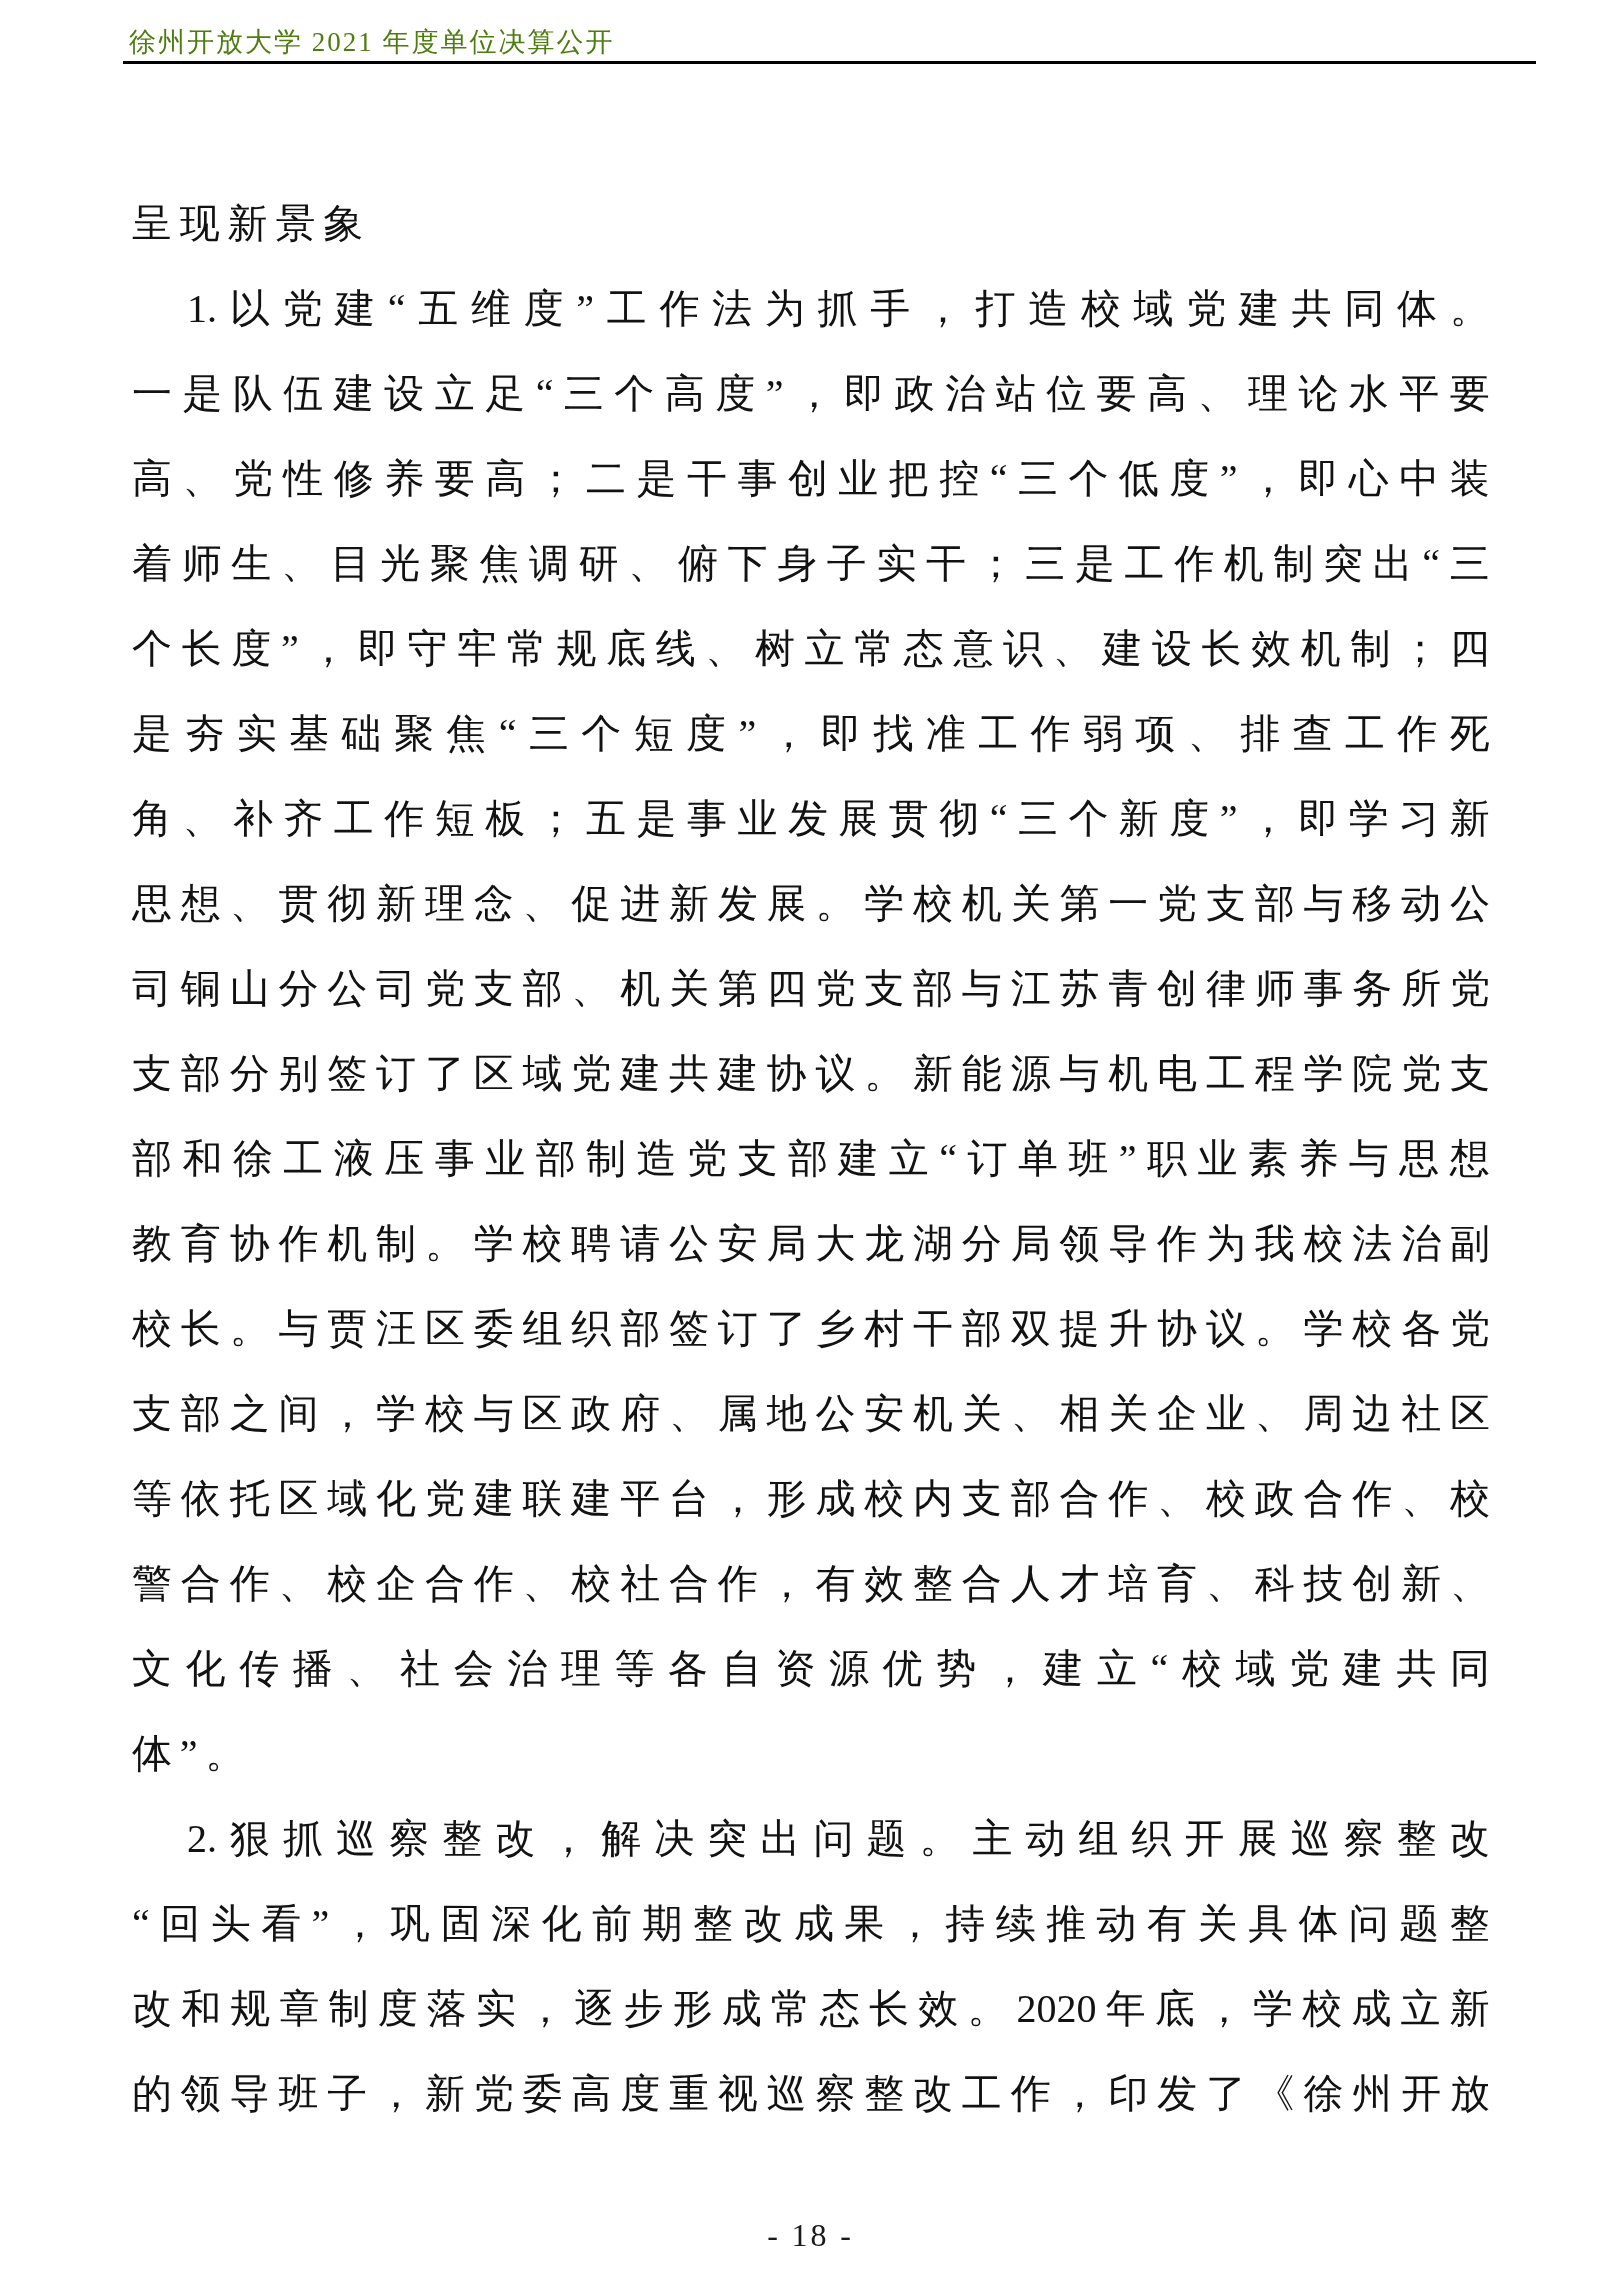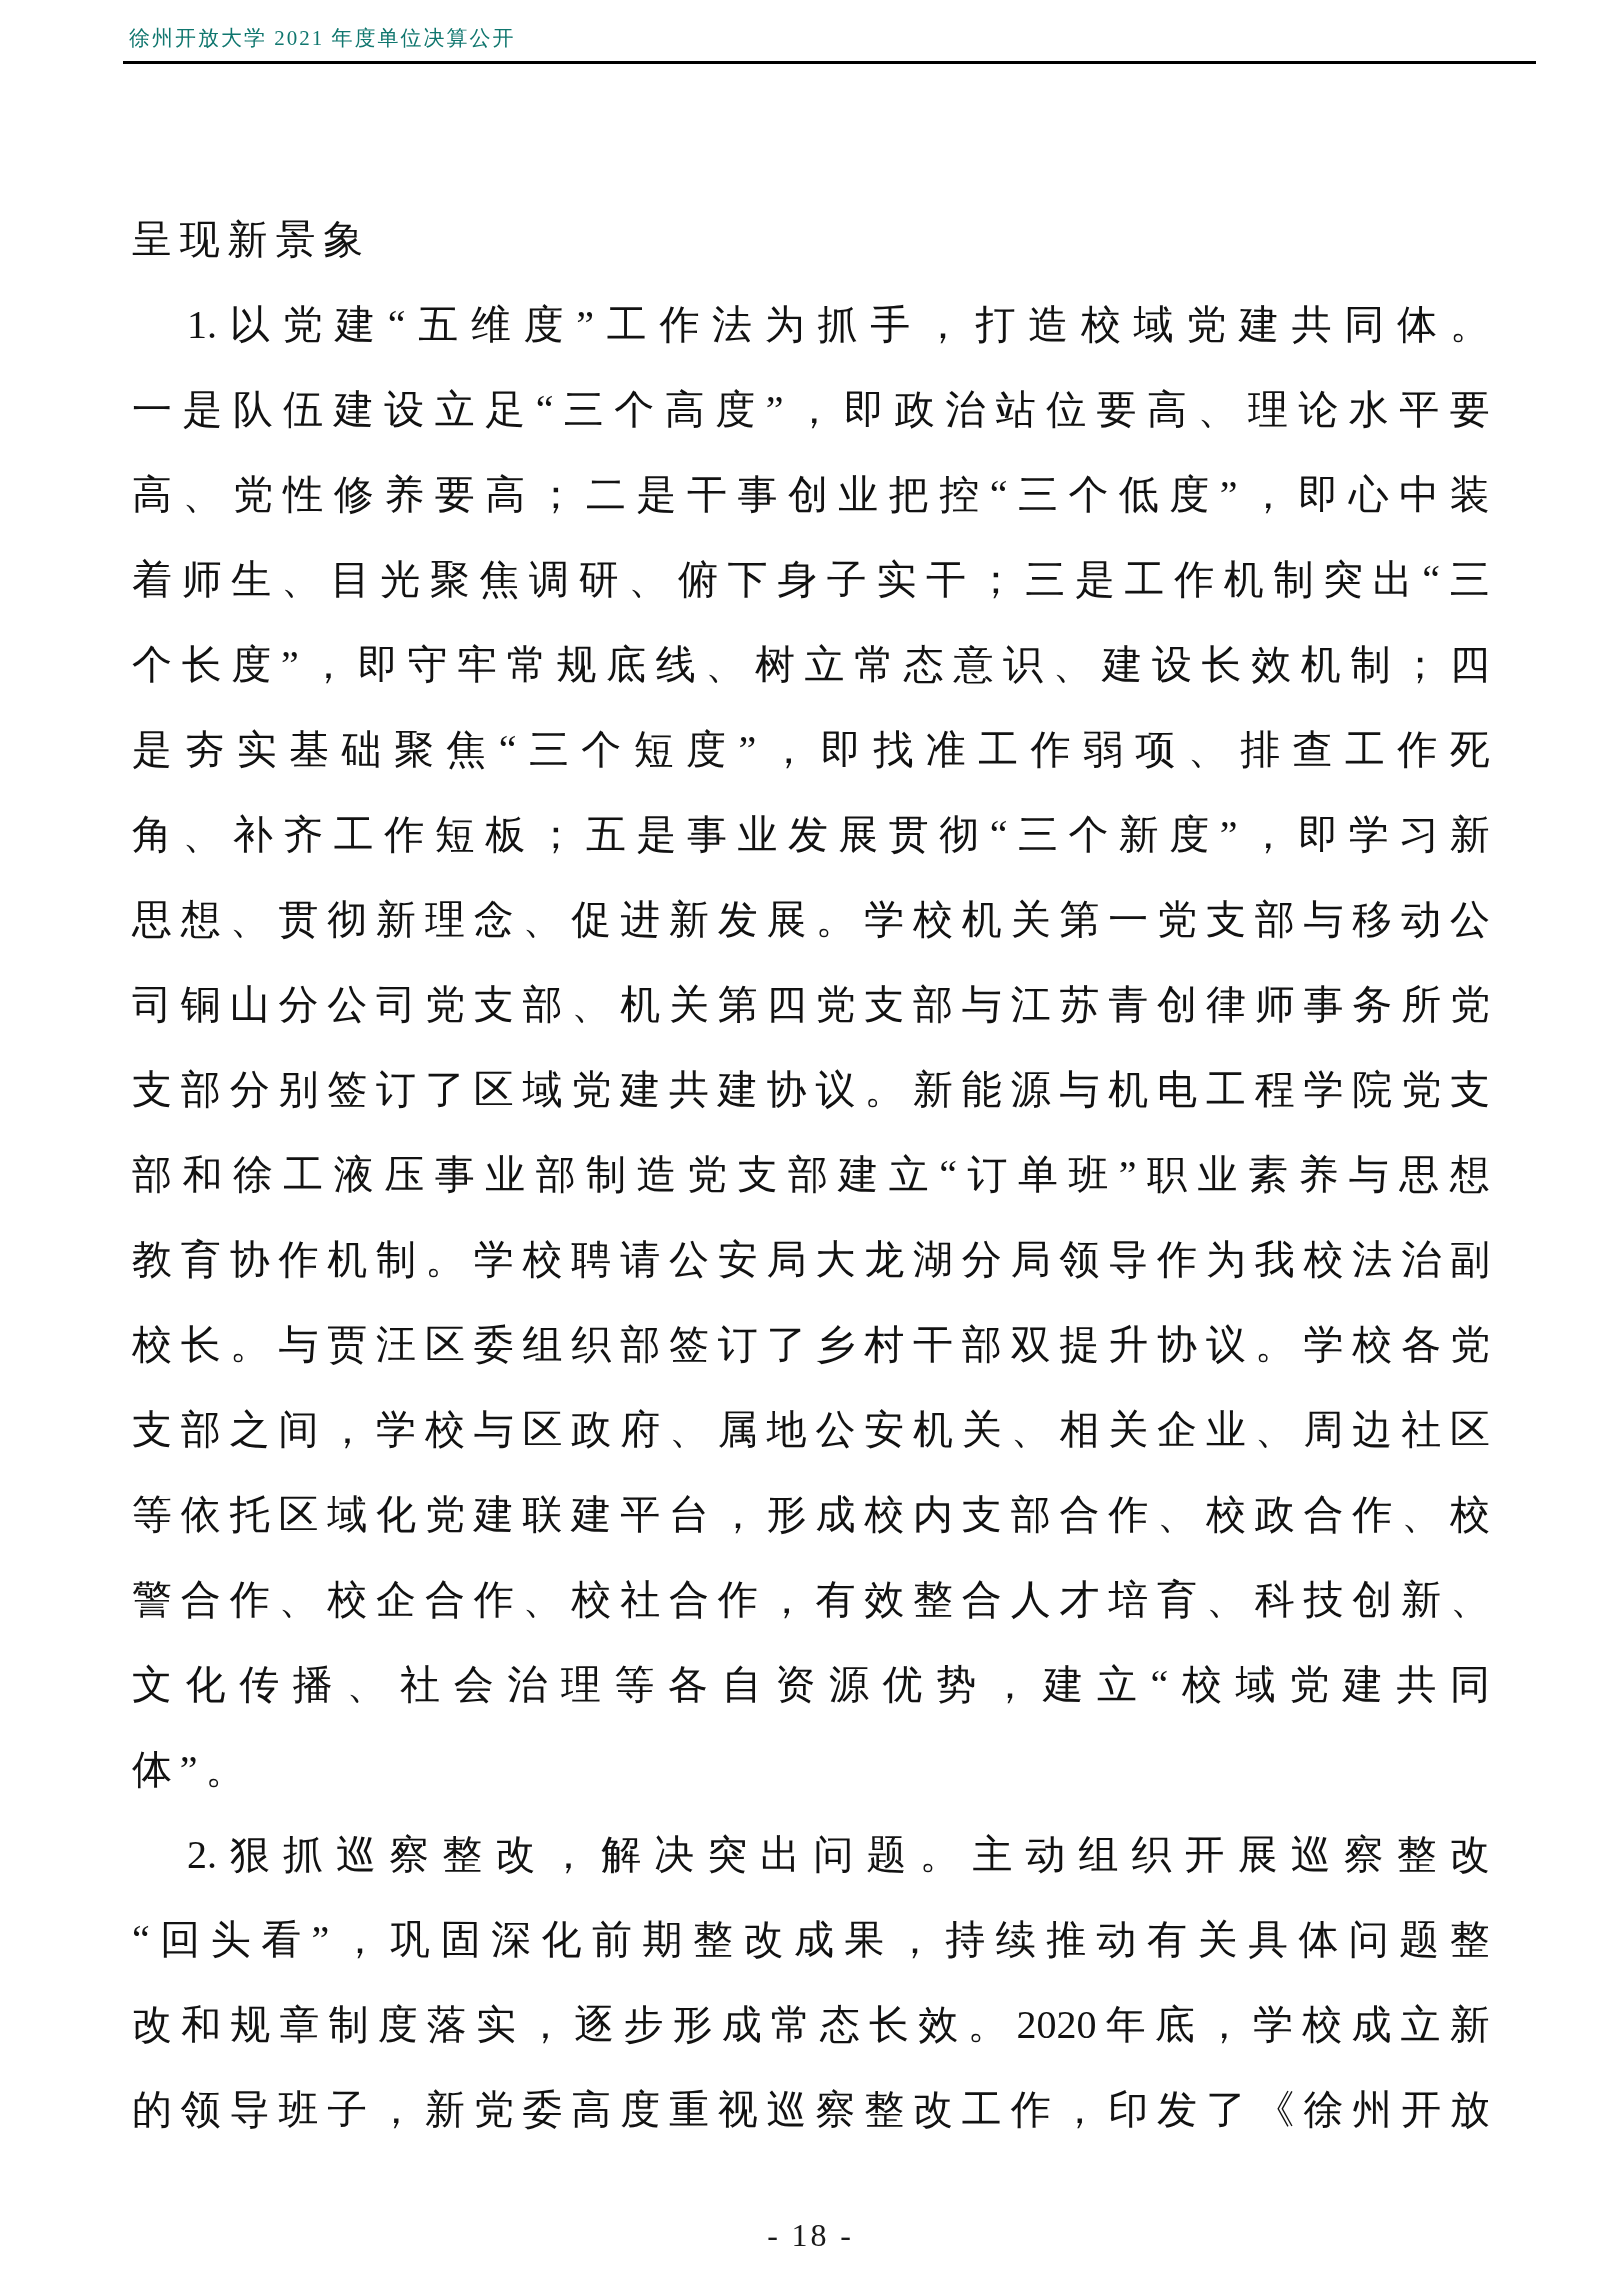--- a/index.html
+++ b/index.html
@@ -14,37 +14,37 @@
     margin: 0 auto;
     background: #ffffff;
     font-family: "Liberation Serif", "DejaVu Serif", serif;
     color: #141414;
     overflow: hidden;
   }
   .header-title {
     position: absolute;
     left: 129px;
     top: 23.5px;
-    font-size: 21px;
+    font-size: 27px;
     letter-spacing: 2px;
     white-space: nowrap;
-    color: #0f766e;
+    color: #4d7c0f;
   }
   .header-rule {
     position: absolute;
     left: 123px;
     top: 61px;
     width: 1413px;
     height: 2.9px;
     background: #000000;
   }
   .doc-body {
     position: absolute;
     left: 132px;
-    top: 208px;
+    top: 192px;
     width: 1358px;
   }
   .line {
     height: 85px;
     font-size: 40px;
     line-height: 63px;
     white-space: nowrap;
     color: #121212;
   }
   .line.plain {

